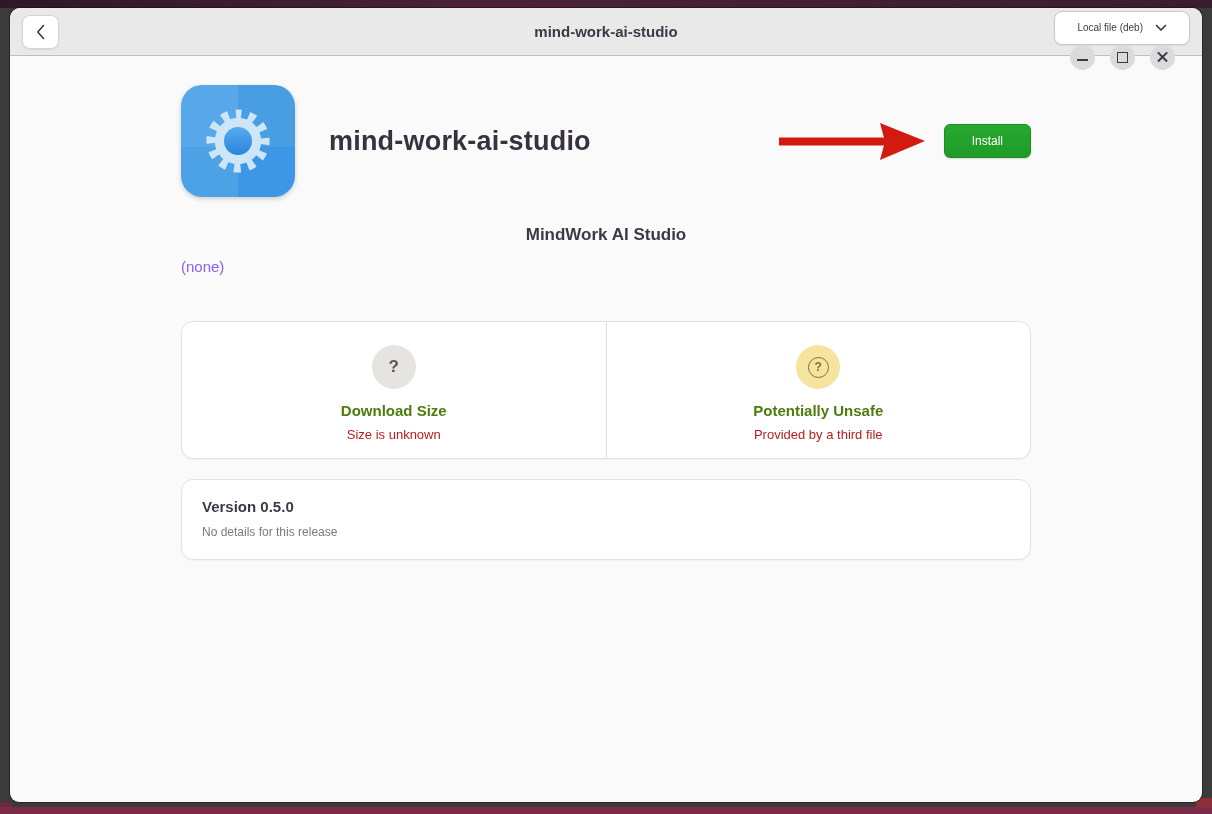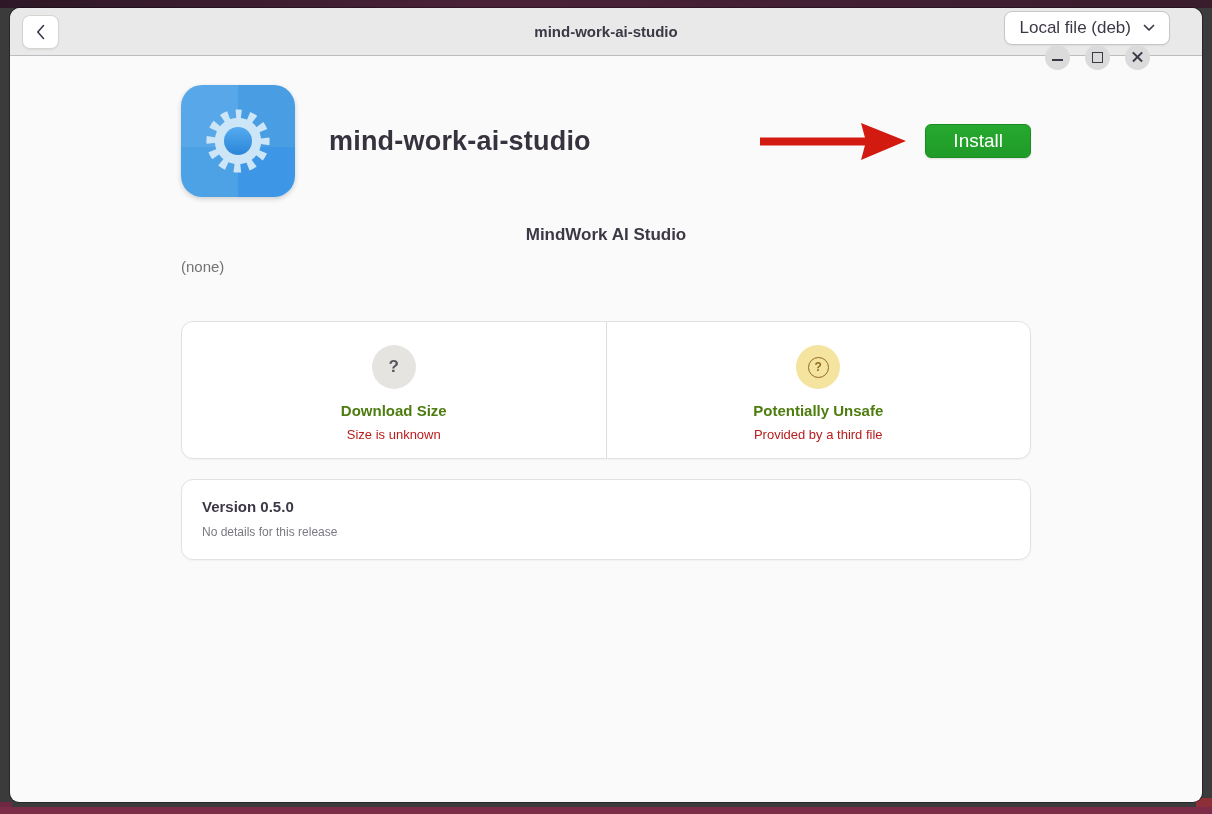--- a/index.html
+++ b/index.html
@@ -31,23 +31,22 @@
     box-shadow:0 1px 2px rgba(0,0,0,.07);cursor:pointer;
   }
   .titlebar-title{
     position:absolute;left:50%;transform:translateX(-50%);
     font-size:15px;font-weight:700;color:#3d3846;white-space:nowrap;
   }
   .titlebar-right{margin-left:auto;display:flex;align-items:center;flex-direction:column;}
   .source-label{font-size:15px;color:#9a9996;margin-right:13px;}
   .source-dropdown{
     height:32px;background:#ffffff;border:1px solid #ccc6c2;border-radius:8px;
-    display:flex;align-items:center;gap:12px;padding:0 14px;
-    font-size:17px;color:#3d3846;cursor:pointer;box-shadow:0 1px 2px rgba(0,0,0,.06);
-    margin-right:20px;
+    display:flex;align-items:center;gap:12px;padding:0 22px;
+    font-size:10px;color:#3d3846;cursor:pointer;box-shadow:0 1px 2px rgba(0,0,0,.06);
   }
   .win-controls{display:flex;align-items:center;gap:15px;}
   .win-btn{
     width:25px;height:25px;border-radius:50%;background:#dbdbdb;
     display:flex;align-items:center;justify-content:center;cursor:pointer;position:relative;
   }
   .glyph-min{width:11px;height:2px;background:#3d3846;margin-top:6px;}
   .glyph-max{width:9px;height:9px;border:1.6px solid #3d3846;}
   .glyph-close{position:relative;width:13px;height:13px;}
   .glyph-close::before,.glyph-close::after{
@@ -72,27 +71,27 @@
   .q-br{right:0;bottom:0;width:50%;height:45%;background:#3d97e6;}
   .gear-svg{position:absolute;left:50%;top:50%;transform:translate(-50%,-50%);}
 
   .package-title{font-size:27px;font-weight:700;color:#36323e;margin-left:34px;letter-spacing:.2px;}
 
   .install-group{margin-left:auto;display:flex;align-items:center;}
   .annot-arrow{margin-right:17px;display:block;}
   .install-btn{
     height:34px;padding:0 27px;border:1px solid #1d8c25;border-radius:6px;
     background:linear-gradient(#27a92f,#1f9b28);
-    color:#ffffff;font-size:19px;font-family:"Liberation Sans",sans-serif;
+    color:#ffffff;font-size:12px;font-family:"Liberation Sans",sans-serif;
     display:flex;align-items:center;justify-content:center;cursor:pointer;
     box-shadow:0 1px 2px rgba(0,0,0,.12);
   }
 
   .app-display-name{margin-top:28px;font-size:17px;font-weight:700;color:#3d3846;text-align:center;}
-  .app-developer{margin-top:13px;font-size:15px;color:#737373;}
+  .app-developer{margin-top:13px;font-size:15px;color:#8b5cf6;}
 
   .card{
     background:#ffffff;border:1px solid #e2e2e2;border-radius:12px;
     box-shadow:0 1px 2px rgba(0,0,0,.04);
   }
 
   .tiles-card{margin-top:46px;display:flex;height:136px;overflow:hidden;}
   .tile{flex:1 1 0;text-align:center;padding-top:23px;cursor:pointer;}
   .tile + .tile{border-left:1px solid #dedede;}
   .tile-circle{

